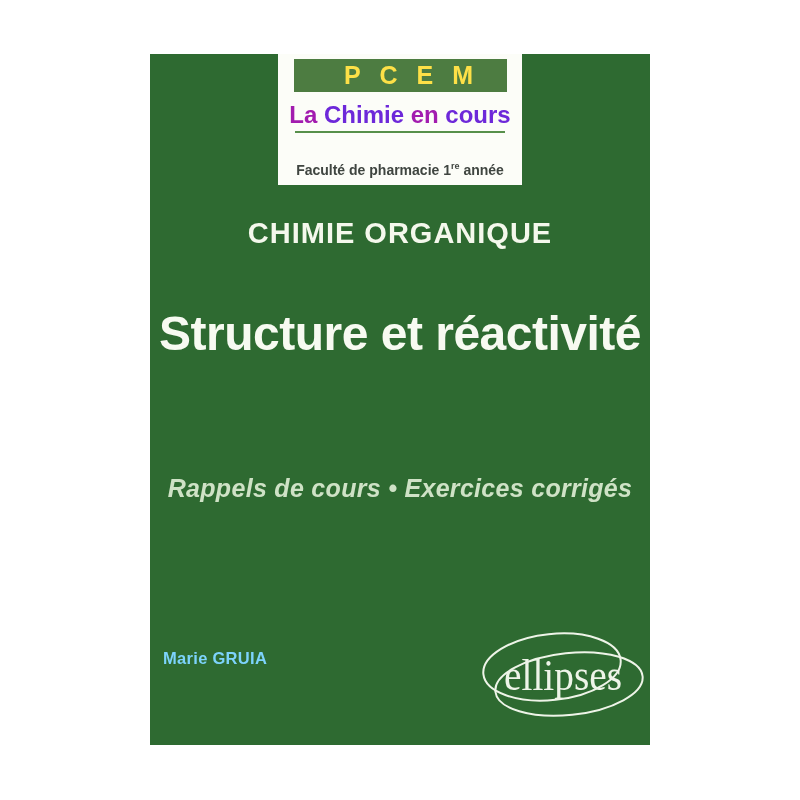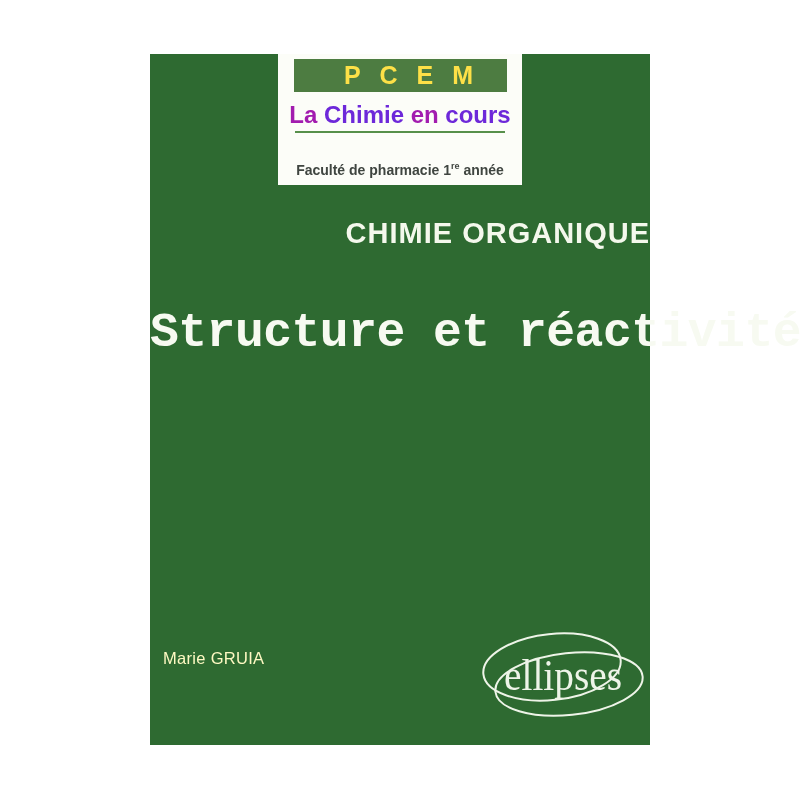--- a/index.html
+++ b/index.html
@@ -71,59 +71,58 @@
     font-size: 14px;
     line-height: 18px;
     font-weight: bold;
     color: #3f4540;
   }
   .faculty sup { font-size: 9px; vertical-align: super; }
   
   .category {
     position: absolute;
     top: 163px; left: 0; right: 0;
-    text-align: right;
+    text-align: center;
     font-size: 29px;
     font-weight: bold;
     letter-spacing: 1px;
     color: #f4f8ec;
     white-space: nowrap;
   }
   .title {
     position: absolute;
     top: 250px; left: 0; right: 0;
     text-align: center;
     font-size: 48px;
     line-height: 59px;
     font-weight: bold;
     letter-spacing: -0.5px;
     color: #f7faf1;
     white-space: nowrap;
-    font-family: Liberation Mono, monospace;
   }
   .subtitle {
     position: absolute;
     top: 420px; left: 0; right: 0;
     text-align: center;
     font-size: 25px;
     font-style: italic;
     font-weight: bold;
     letter-spacing: 0.3px;
     color: #cfe2c6;
     white-space: nowrap;
   }
   
   .authors {
     position: absolute;
     left: 13px; top: 595px;
     font-size: 16.5px;
     line-height: 19.5px;
-    font-weight: normal;
+    font-weight: bold;
     letter-spacing: 0.3px;
-    color: #fef9c3;
+    color: #7dd3fc;
   }
   .logo {
     position: absolute;
     left: 328px; top: 568px;
     width: 184px; height: 104px;
   }
   .logo text {
     font-family: "Liberation Serif", serif;
     fill: #eef4e8;
   }
@@ -146,20 +145,21 @@
       <span>Faculté de pharmacie 1</span><sup>re</sup><span> année</span>
     </div>
   </div>
 
   <div class="category">CHIMIE ORGANIQUE</div>
 
   <div class="title">
     <div>Structure et réactivité</div>
   </div>
 
+  <div class="subtitle">Rappels de cours • Exercices corrigés</div>
 
   <div class="authors">
     <div>Marie GRUIA</div>
   </div>
 
   <svg class="logo" viewBox="0 0 184 104" xmlns="http://www.w3.org/2000/svg">
     <ellipse cx="74" cy="45" rx="69" ry="33" transform="rotate(-6 74 45)" fill="none" stroke="#eef4e8" stroke-width="2"></ellipse>
     <ellipse cx="91" cy="62" rx="74" ry="31" transform="rotate(-6 91 62)" fill="none" stroke="#eef4e8" stroke-width="2"></ellipse>
     <text x="26" y="68" font-size="44" textLength="118" lengthAdjust="spacingAndGlyphs">ellipses</text>
   </svg>

